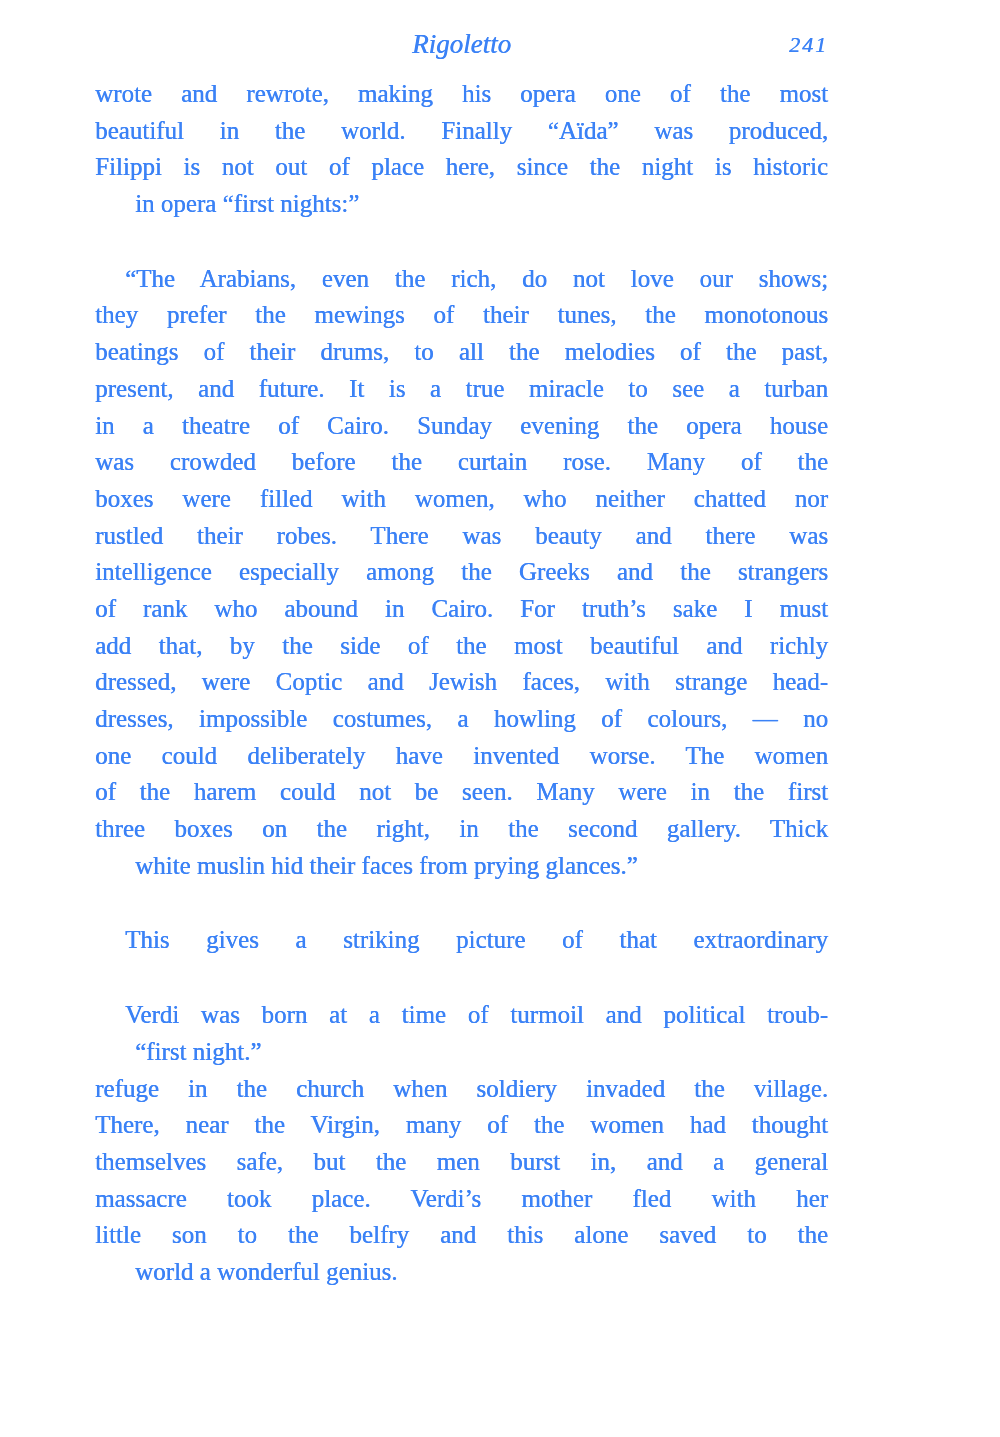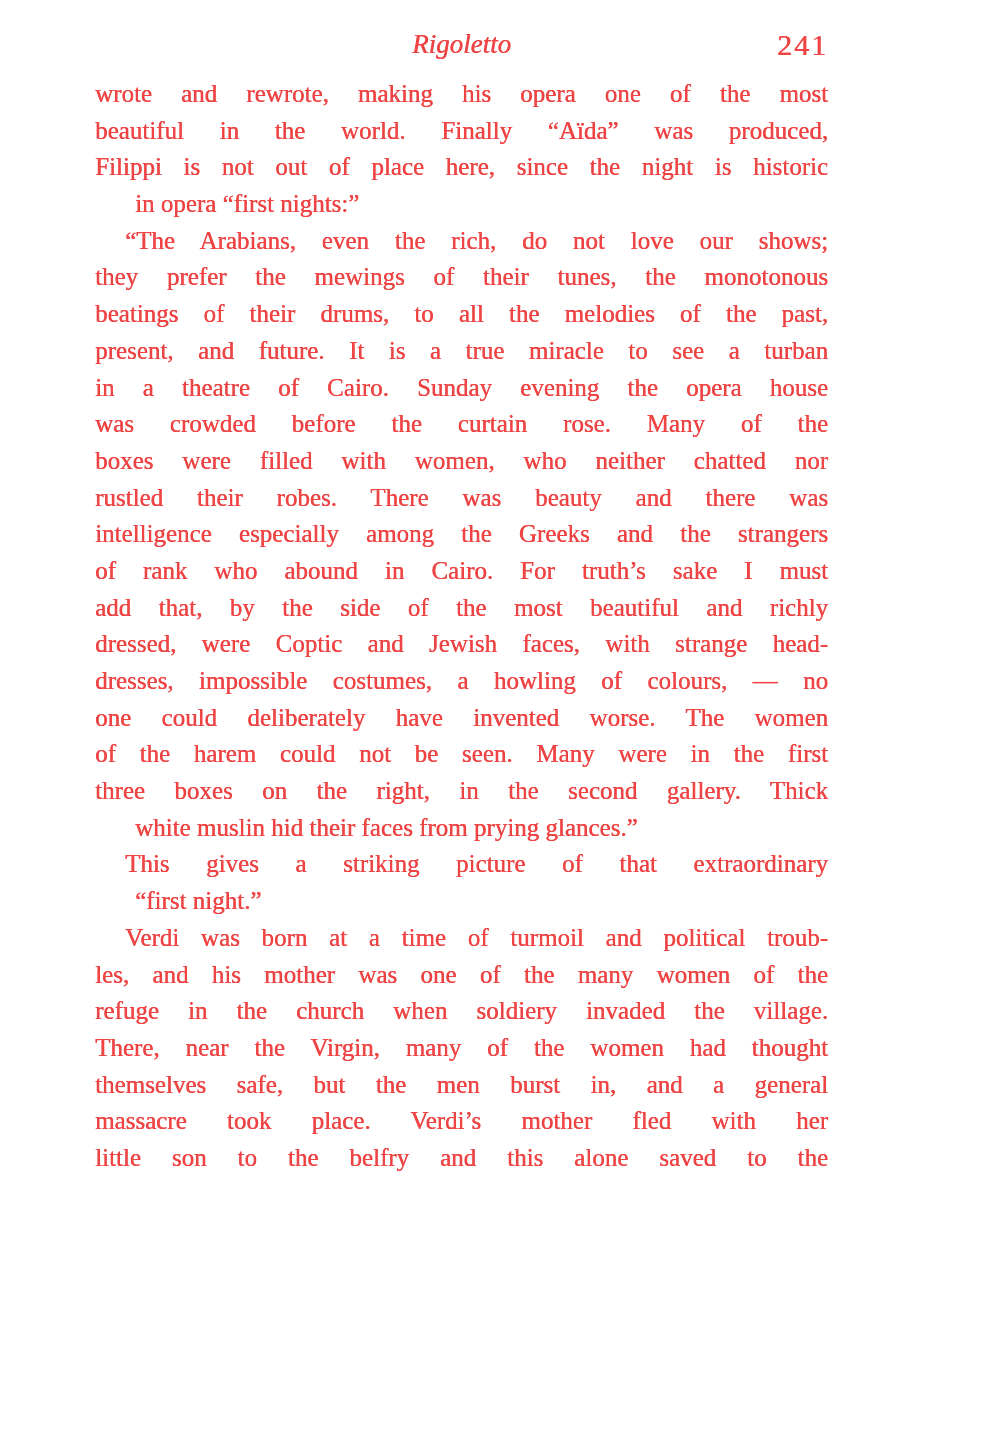--- a/index.html
+++ b/index.html
@@ -5,21 +5,21 @@
   html, body {
     margin: 0;
     padding: 0;
     background: #e8e8e8;
   }
   .page {
     position: relative;
     width: 1000px;
     height: 1437px;
     background: #ffffff;
-    color: #ef4444;
+    color: #3b82f6;
     font-family: "Liberation Serif", "DejaVu Serif", serif;
     text-shadow: 0.4px 0 0 currentColor; 
     overflow: hidden;
   }
   .header {
     position: absolute;
     left: 95px;
     top: 27px;
     width: 733px;
     height: 40px;
@@ -28,43 +28,45 @@
     display: block;
     text-align: center;
     font-style: italic;
     font-size: 27px;
     line-height: 34px;
   }
   .page-number {
     position: absolute;
     right: 0;
     top: 3px;
-    font-size: 30px;
+    font-size: 22px;
     letter-spacing: 2px;
     line-height: 30px;
+    font-style: italic;
   }
   .body-text {
     position: absolute;
     left: 95px;
     top: 76px;
     width: 733px;
     font-size: 25px;
   }
   .line {
     line-height: 36.7px;
     height: 36.7px;
     text-align: justify;
     text-align-last: justify;
   }
   .line.last {
     text-align-last: left;
     margin-left: 40px;
   }
   .line.indent {
     text-indent: 30px;
+    margin-top: 38px;
   }
 </style>
 </head>
 <body>
 
 <div class="page">
   <div class="header">
     <span class="header-title">Rigoletto</span>
     <span class="page-number">241</span>
   </div>
@@ -84,22 +86,22 @@
       <div class="line">intelligence especially among the Greeks and the strangers</div>
       <div class="line">of rank who abound in Cairo. For truth’s sake I must</div>
       <div class="line">add that, by the side of the most beautiful and richly</div>
       <div class="line">dressed, were Coptic and Jewish faces, with strange head-</div>
       <div class="line">dresses, impossible costumes, a howling of colours, — no</div>
       <div class="line">one could deliberately have invented worse. The women</div>
       <div class="line">of the harem could not be seen. Many were in the first</div>
       <div class="line">three boxes on the right, in the second gallery. Thick</div>
       <div class="line last">white muslin hid their faces from prying glances.”</div>
       <div class="line indent">This gives a striking picture of that extraordinary</div>
+      <div class="line indent">Verdi was born at a time of turmoil and political troub-</div>
       <div class="line last">“first night.”</div>
-      <div class="line indent">Verdi was born at a time of turmoil and political troub-</div>
-      <div class="line">les, and his mother was one of the many women of the</div>
       <div class="line">refuge in the church when soldiery invaded the village.</div>
       <div class="line">There, near the Virgin, many of the women had thought</div>
       <div class="line">themselves safe, but the men burst in, and a general</div>
       <div class="line">massacre took place. Verdi’s mother fled with her</div>
       <div class="line">little son to the belfry and this alone saved to the</div>
+      <div class="line last">world a wonderful genius.</div>
     </div>
 </div>
 
 </body></html>

